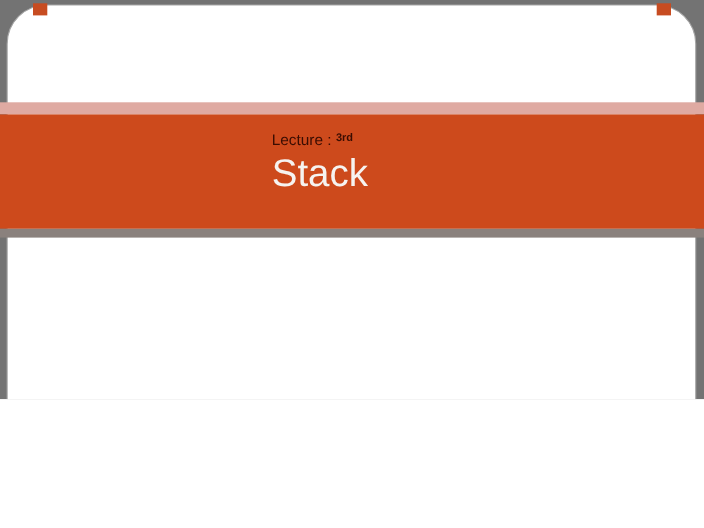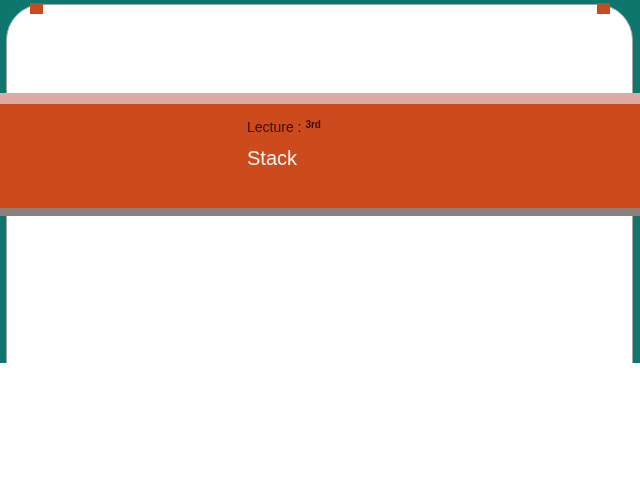--- a/index.html
+++ b/index.html
@@ -5,21 +5,21 @@
   html, body {
     margin: 0;
     padding: 0;
     background: #ffffff;
     font-family: "Liberation Sans", sans-serif;
   }
   .viewport {
     position: relative;
     width: 640px;
     height: 363px;
-    background: #0f766e;
+    background: #737373;
     overflow: hidden;
   }
   
   .slide-frame {
     position: absolute;
     left: 6px;
     top: 4px;
     width: 627px;
     height: 473px;
     background: #ffffff;
@@ -75,21 +75,21 @@
     white-space: pre;
   }
   .lecture-line sup {
     font-size: 10px;
     font-weight: bold;
     line-height: 0;
     vertical-align: 4px;
   }
   .stack-title {
     margin-top: 6px;
-    font-size: 20px;
+    font-size: 35px;
     line-height: 34px;
     color: var(--title_text, #f6f3f0);
   }
 </style>
 </head>
 <body>
 
 <div class="viewport">
 
   <div class="slide-frame"></div>

